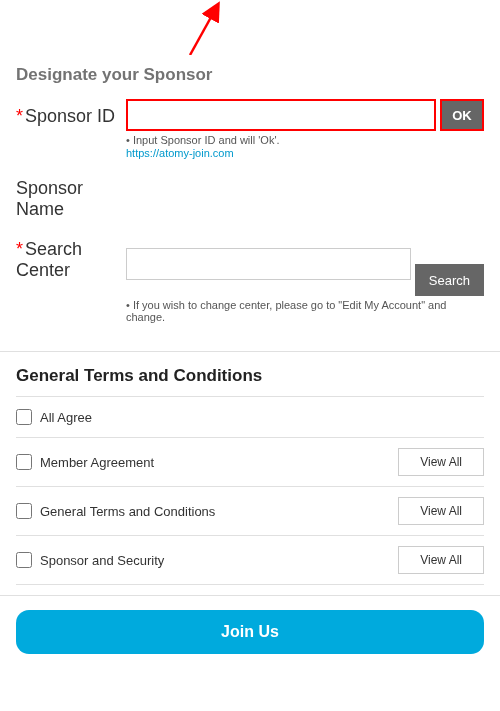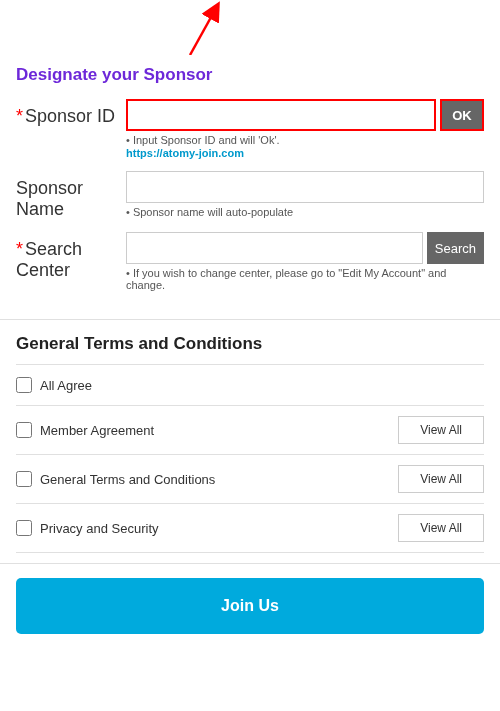--- a/index.html
+++ b/index.html
@@ -26,21 +26,21 @@
 
     .section {
       padding: 10px 16px 16px 16px;
       border-bottom: 1px solid #e0e0e0;
     }
 
     .section-title {
       font-size: 17px;
       font-weight: bold;
       margin-bottom: 14px;
-      color: #6d28d9;
+      color: #737373;
     }
 
     .form-row {
       display: flex;
       align-items: flex-start;
       margin-bottom: 12px;
     }
 
     .label-col {
       width: 110px;
@@ -82,44 +82,44 @@
     .hint-text {
       font-size: 11px;
       color: #555;
       margin-top: 3px;
     }
 
     .hint-link {
       color: #0099cc;
       font-size: 11px;
       margin-top: 1px;
-      font-weight: bold;
     }
 
     .ok-btn {
       height: 32px;
       width: 44px;
       background: #666;
       color: #fff;
       border: 2px solid red;
       font-size: 13px;
       font-weight: bold;
       cursor: pointer;
       flex-shrink: 0;
     }
 
     .search-btn {
       height: 32px;
-      padding: 0 8px;
+      padding: 0 14px;
       background: #666;
       color: #fff;
       border: none;
       font-size: 13px;
       cursor: pointer;
       flex-shrink: 0;
+      margin-top: 32px;
     }
 
     
     .terms-section {
       padding: 14px 16px 10px 16px;
       border-bottom: 1px solid #e0e0e0;
     }
 
     .terms-title {
       font-size: 17px;
@@ -185,28 +185,28 @@
       cursor: pointer;
     }
 
     
     .join-section {
       padding: 14px 16px;
     }
 
     .join-btn {
       width: 100%;
-      height: 56px;
+      height: 44px;
       background: #00aadd;
       color: #fff;
       border: none;
       font-size: 16px;
       font-weight: bold;
       cursor: pointer;
-      border-radius: 5px;
+      border-radius: 13px;
     }
   </style>
 </head>
 <body>
 
 <div class="arrow-area">
   <svg class="arrow-svg" width="80" height="55" viewBox="0 0 80 55">
     <defs>
       <marker id="arrowhead" markerWidth="8" markerHeight="8" refX="4" refY="4" orient="auto">
         <polygon points="0 0, 8 4, 0 8" fill="red"></polygon>
@@ -228,24 +228,20 @@
         <input type="text" class="text-input highlighted" placeholder="" style="">
         <button class="ok-btn">OK</button>
       </div>
       <div class="hint-text">• Input Sponsor ID and will 'Ok'.</div>
       <div class="hint-link">https://atomy-join.com</div>
     </div>
   </div>
 
   <div class="form-row">
     <div class="label-col">Sponsor Name</div>
-    <div class="input-col">
-      <input type="text" class="text-input" placeholder="" style="">
-      <div class="hint-text">• Sponsor name will auto-populate</div>
-    </div>
   </div>
 
   <div class="form-row">
     <div class="label-col">
       <span class="required-star">*</span><span>Search Center</span>
     </div>
     <div class="input-col">
       <div class="input-with-btn">
         <input type="text" class="text-input" placeholder="" style="">
         <button class="search-btn">Search</button>
@@ -275,21 +271,21 @@
     <div class="term-row-label">
       <input type="checkbox" class="checkbox-input" id="chk-1" style="">
       <label for="chk-1">General Terms and Conditions</label>
     </div>
     <button class="view-all-btn">View All</button>
   </div>
 
   <div class="term-row">
     <div class="term-row-label">
       <input type="checkbox" class="checkbox-input" id="chk-2" style="">
-      <label for="chk-2">Privacy and Security</label>
+      <label for="chk-2">Sponsor and Security</label>
     </div>
     <button class="view-all-btn">View All</button>
   </div>
 </div>
 
 <div class="join-section">
   <button class="join-btn">Join Us</button>
 </div>
 
 </body></html>

